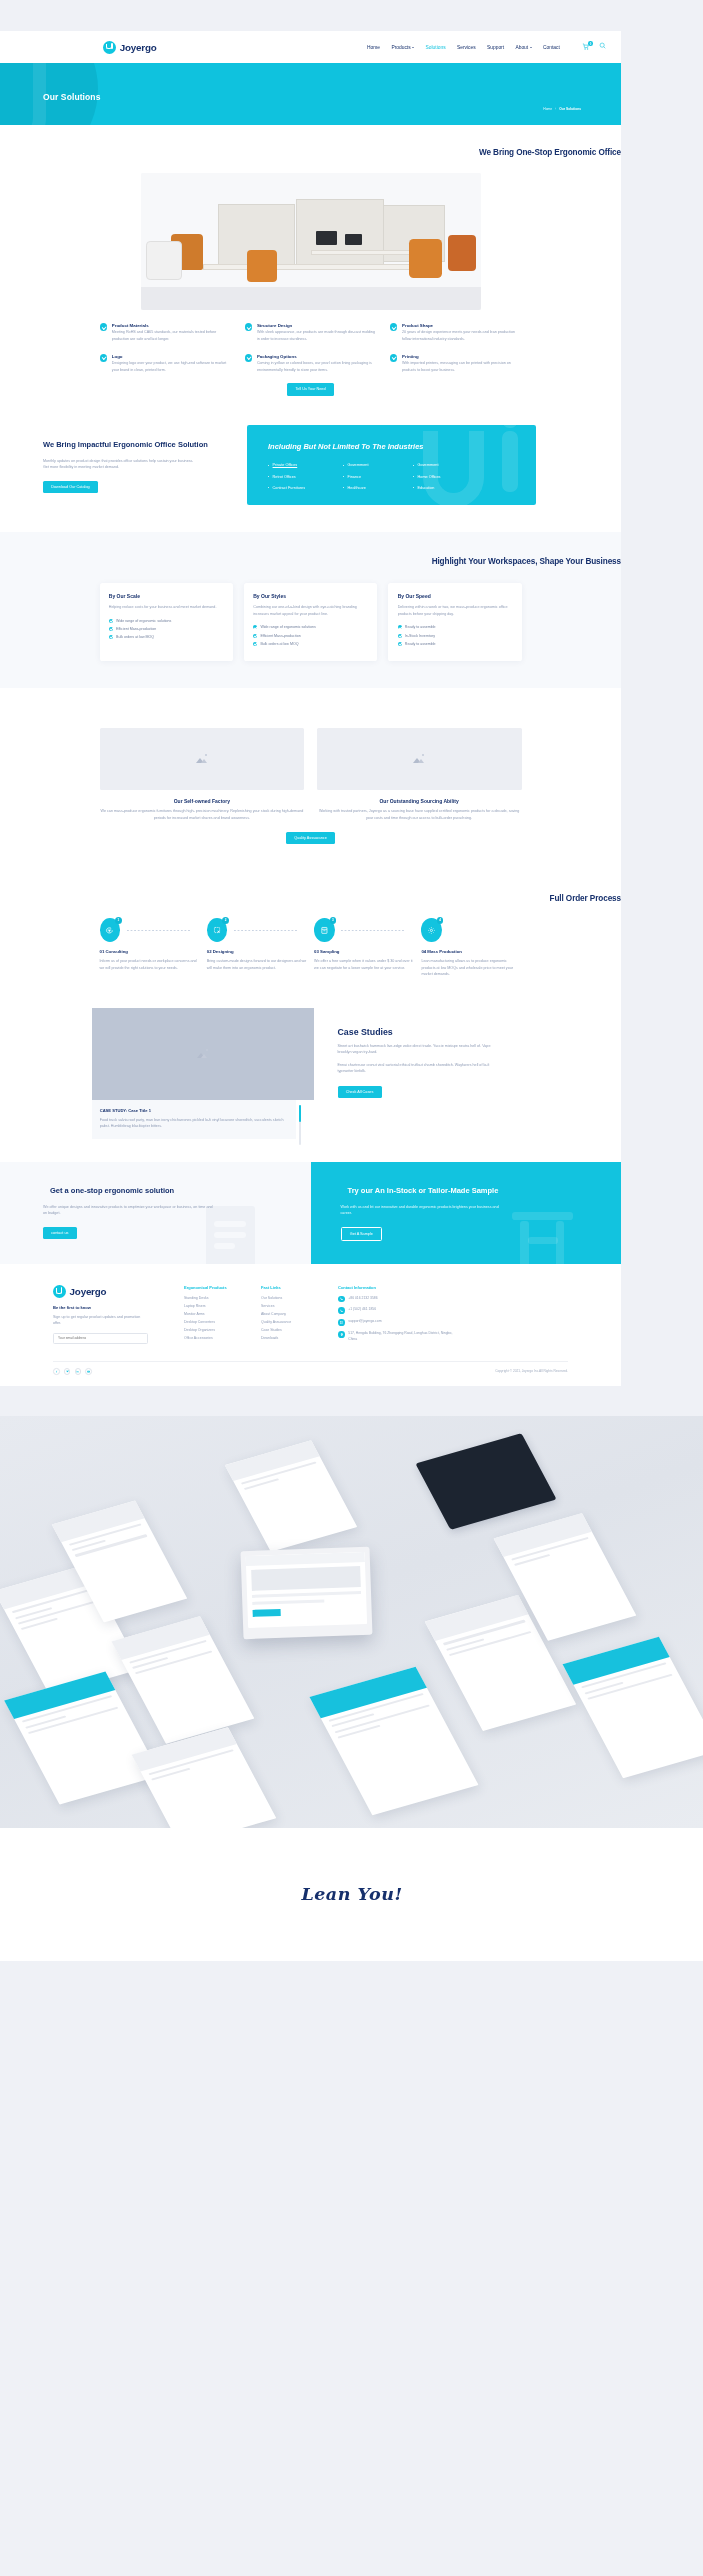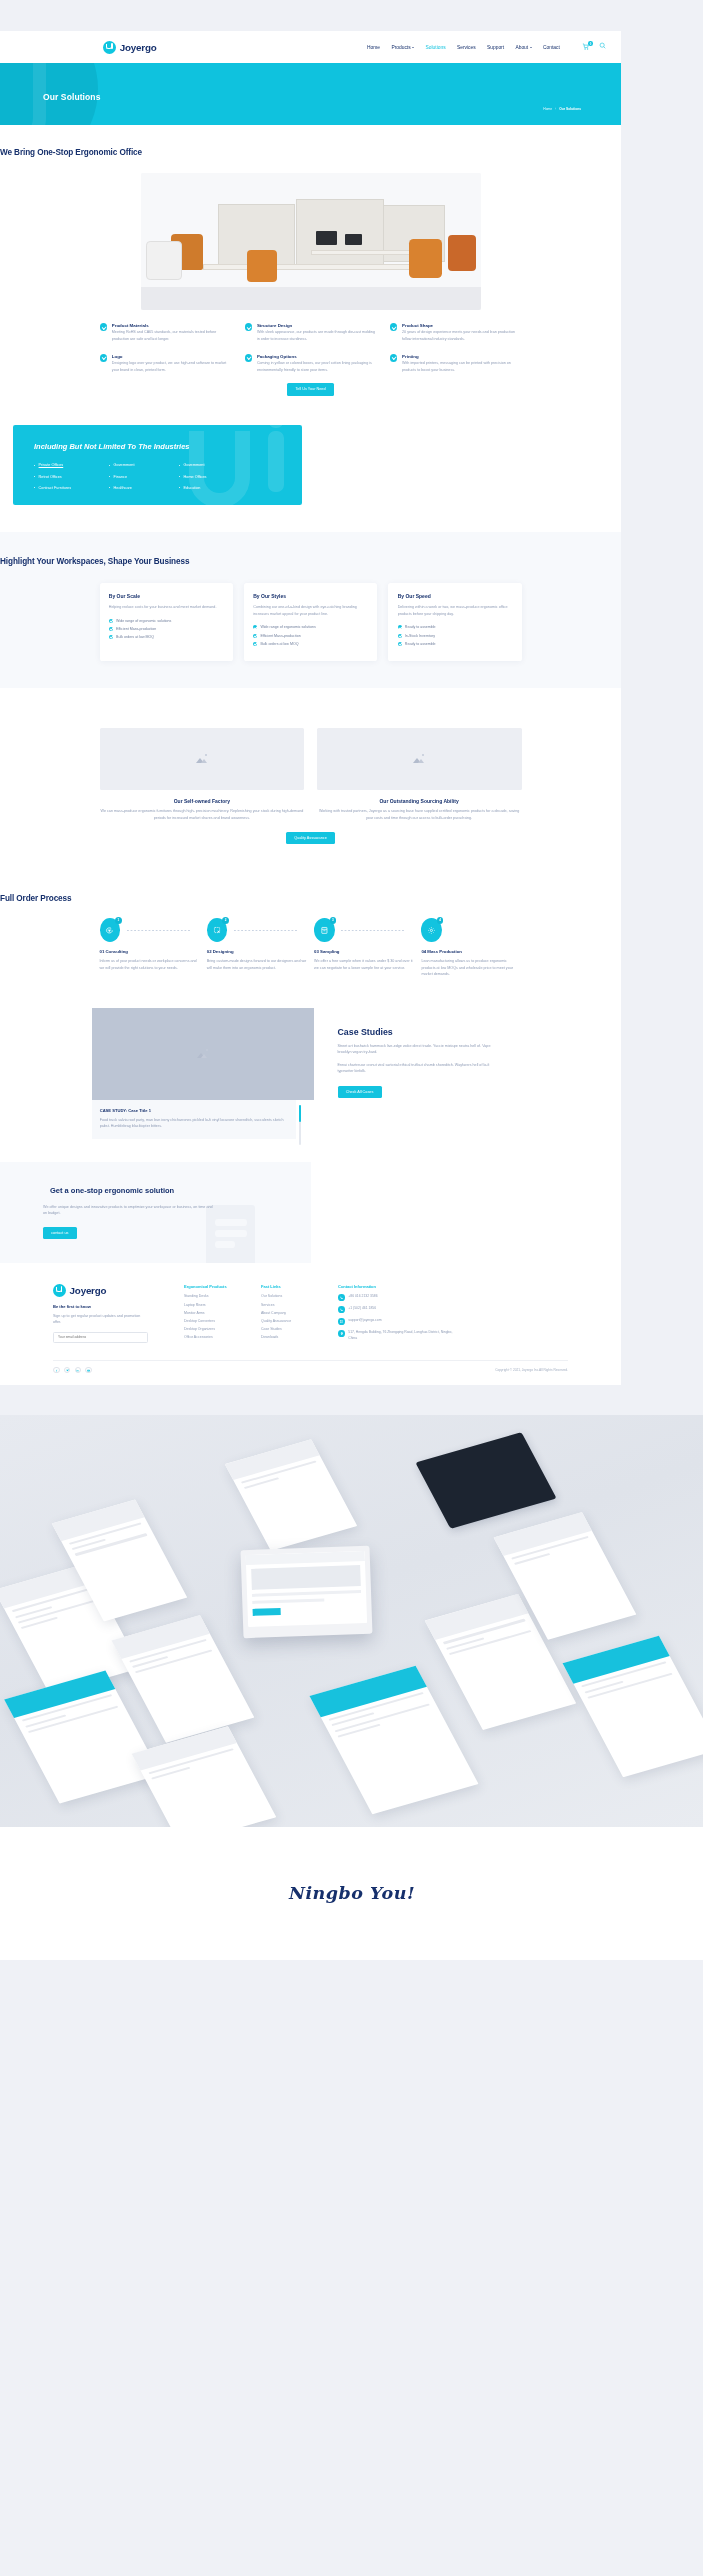--- a/index.html
+++ b/index.html
@@ -38,21 +38,21 @@
   
   .hero { height:62px; background:#0fc2de; position:relative; overflow:hidden; }
   .hero .curve { position:absolute; left:-72px; top:-59px; width:170px; height:170px; border-radius:50%;
       background:#0bb4cf; }
   .hero .curve2 { position:absolute; left:-18px; top:-42px; width:64px; height:129px; border-radius:0 0 32px 32px;
       border:13.4px solid rgba(255,255,255,.09); border-top:none; }
   .hero-title { position:absolute; left:43px; top:29px; color:#fff; font-size:8.5px; font-weight:bold; letter-spacing:0.1px;}
   .hero-crumb { position:absolute; right:40px; top:44px; font-size:3.3px; color:#eafbff; }
   .hero-crumb .sep { margin:0 2.1px; opacity:.75;}
   .hero-crumb .cur { color:#fff; font-weight:bold; }
-  h2.sect { text-align:left; font-size:8.2px; font-weight:bold; color:#16306c; letter-spacing:-0.1px;}
+  h2.sect { text-align:right; font-size:8.2px; font-weight:bold; color:#16306c; letter-spacing:-0.1px;}
   .muted { color:#8e9bb5; font-size:3.7px; line-height:1.75; }
 
   
   .s1 { padding:23px 0 0; }
   .office-img { width:340px; height:137px; margin:15.5px auto 0; border-radius:2.1px; position:relative; overflow:hidden;
       background:linear-gradient(#f4f5f7,#eceef2); }
   .oi-wall { position:absolute; inset:0; background:#f7f8fa; }
   .oi-panel { position:absolute; background:#e8e6e1; border:0.5px solid #d8d6d0; }
   .oi-desk { position:absolute; background:#f2f0ec; border:0.5px solid #ddd9d2; }
   .oi-chair { position:absolute; border-radius:2.6px; }
@@ -326,20 +326,25 @@
             </div>
         </div>
       </div>
 
       <div class="btn-center">
         <button class="btn">Tell Us Your Need</button>
       </div>
     </div>
 
     <div class="s2">
+      <div class="left">
+        <h3>We Bring Impactful Ergonomic Office Solution</h3>
+        <p class="muted">Monthly updates on product design that provides office solutions help sustain your business. Get more flexibility in meeting market demand.</p>
+        <button class="btn">Download Our Catalog</button>
+      </div>
       <div class="indbox">
         <div class="ind-watermark">
           <span class="u"></span>
             <span class="i"></span>
             <span class="id"></span>
         </div>
         <h3>Including But Not Limited To The Industries</h3>
         <div class="ind-cols">
           <div class="ind-item u">
               <i class="dot"></i>
@@ -552,20 +557,31 @@
         <div class="cta-wm">
           <i class="b" style="left:9.3px;top:9.3px;width:49px;height:68px;"></i>
           <i class="b" style="left:17.5px;top:24px;width:32px;height:6.2px;background:#f6f8fb;"></i>
           <i class="b" style="left:17.5px;top:35px;width:32px;height:6.2px;background:#f6f8fb;"></i>
           <i class="b" style="left:17.5px;top:46px;width:20.6px;height:6.2px;background:#f6f8fb;"></i>
         </div>
         <h3>Get a one-stop ergonomic solution</h3>
         <p class="muted">We offer unique designs and innovaitve products to omptimize your workspace or business, on time and on budget.</p>
         <button class="btn">contact us</button>
       </div>
+      <div class="cta dark">
+        <div class="cta-wm">
+          <i class="b" style="left:5.2px;top:15.5px;width:61px;height:8.2px;"></i>
+          <i class="b" style="left:13.4px;top:24px;width:8.2px;height:46px;"></i>
+          <i class="b" style="left:49px;top:24px;width:8.2px;height:46px;"></i>
+          <i class="b" style="left:20.6px;top:40px;width:30px;height:7.2px;"></i>
+        </div>
+        <h3>Try our An In-Stock or Tailor-Made Sample</h3>
+        <p class="muted">Work with us and let our innovative and durable ergonomic products brightens your business and career.</p>
+        <button class="btn btn-ghost">Get A Sample</button>
+      </div>
     </div>
 
     <div class="footer">
       <div class="f-wrap">
         <div class="f-brand">
           <div class="logo">
             <span class="logo-mark"></span>
             <span class="logo-text">Joyergo</span>
           </div>
           <h5>Be the first to know</h5>
@@ -726,17 +742,17 @@
         <div style="height:10.3px;background:#f2f4f7;"></div>
         <div style="margin:4.1px 5.2px;height:20.6px;background:#e8ebf0;"></div>
         <div style="margin:4.1px 5.2px;height:3.1px;background:#eef0f4;"></div>
         <div style="margin:3.1px 5.2px;height:3.1px;width:60%;background:#eef0f4;"></div>
         <div style="margin:5.2px 5.2px;height:7.2px;width:28px;background:#17c1dd;"></div>
       </div>
     </div>
   </div>
 
   <div class="thanks">
-    <span>Ningbo You!</span>
+    <span>Lean You!</span>
   </div>
 
 </div>
 
 
 </body></html>

